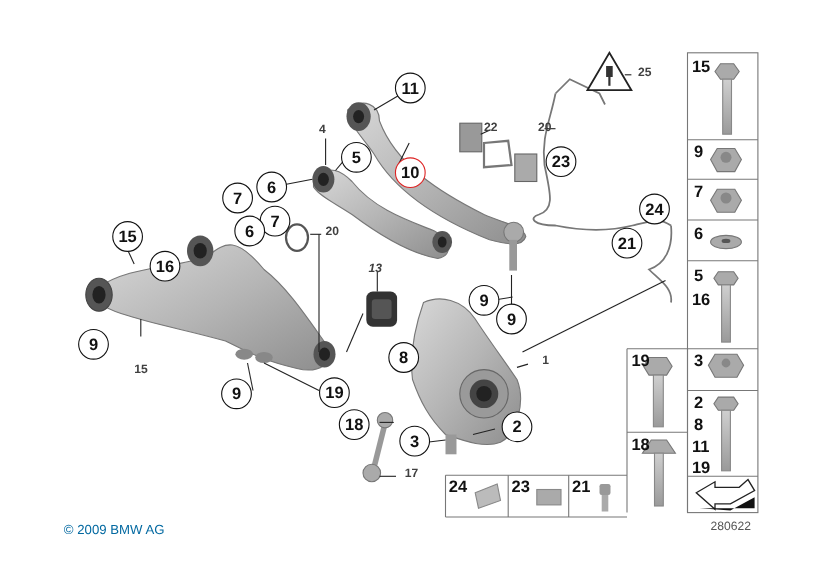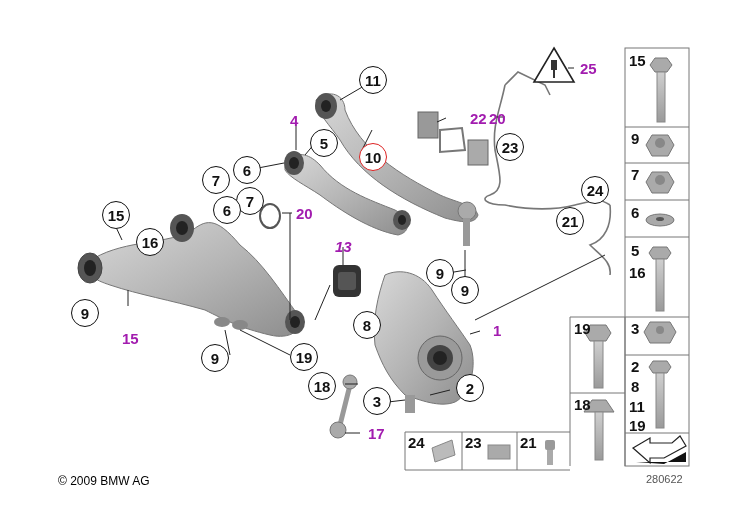--- a/index.html
+++ b/index.html
@@ -1,23 +1,23 @@
 <!DOCTYPE html>
 <html><head>
 <meta charset="utf-8">
 <style>
   html,body{margin:0;padding:0;background:#fff;}
   body{width:750px;height:530px;position:relative;overflow:hidden;font-family:"Liberation Sans",sans-serif;}
   #diagram{position:absolute;left:0;top:0;width:750px;height:530px;}
   .callout{position:absolute;width:28px;height:28px;margin-left:-14px;margin-top:-14px;border:1.6px solid #111;border-radius:50%;background:#fff;
     display:flex;align-items:center;justify-content:center;font-weight:bold;font-size:15px;color:#111;box-sizing:border-box;cursor:pointer;}
   .callout.hl{border-color:#d22;}
-  .label{position:absolute;font-weight:bold;font-size:15px;color:#a21caf;cursor:pointer;}
+  .label{position:absolute;font-weight:bold;font-size:11px;color:#404040;cursor:pointer;}
   .pnum{position:absolute;font-weight:bold;font-size:15px;color:#111;line-height:17px;}
-  .copyright{position:absolute;left:58px;top:474px;font-size:12px;color:#000000;}
+  .copyright{position:absolute;left:58px;top:474px;font-size:12px;color:#0369a1;}
   .partno{position:absolute;left:646px;top:473px;font-size:11px;color:#555;}
 </style>
 </head>
 <body>
 
 <div id="diagram">
   <svg width="750" height="530" style="position:absolute;left:0;top:0;">
     <defs>
       <linearGradient id="metal" x1="0" y1="0" x2="1" y2="1">
         <stop offset="0" stop-color="#d8d8d8"></stop>
@@ -191,21 +191,21 @@
   <div class="callout" style="left:85px;top:313px;">9</div>
   <div class="callout" style="left:215px;top:358px;">9</div>
   <div class="label" style="left:122px;top:330px;">15</div>
   <div class="callout" style="left:367px;top:325px;">8</div>
   <div class="label" style="left:493px;top:322px;">1</div>
   <div class="callout" style="left:304px;top:357px;">19</div>
   <div class="callout" style="left:322px;top:386px;">18</div>
   <div class="callout" style="left:377px;top:401px;">3</div>
   <div class="callout" style="left:470px;top:388px;">2</div>
   <div class="label" style="left:368px;top:425px;">17</div>
-  <div class="label" style="left:470px;top:110px;">22</div>
+  <div class="label" style="left:440px;top:110px;">22</div>
   <div class="label" style="left:489px;top:110px;">20</div>
   <div class="callout" style="left:510px;top:147px;">23</div>
   <div class="label" style="left:580px;top:60px;">25</div>
   <div class="callout" style="left:595px;top:190px;">24</div>
   <div class="callout" style="left:570px;top:221px;">21</div>
 
   <div class="pnum" style="left:629px;top:52px;">15</div>
   <div class="pnum" style="left:631px;top:130px;">9</div>
   <div class="pnum" style="left:631px;top:166px;">7</div>
   <div class="pnum" style="left:631px;top:204px;">6</div>

